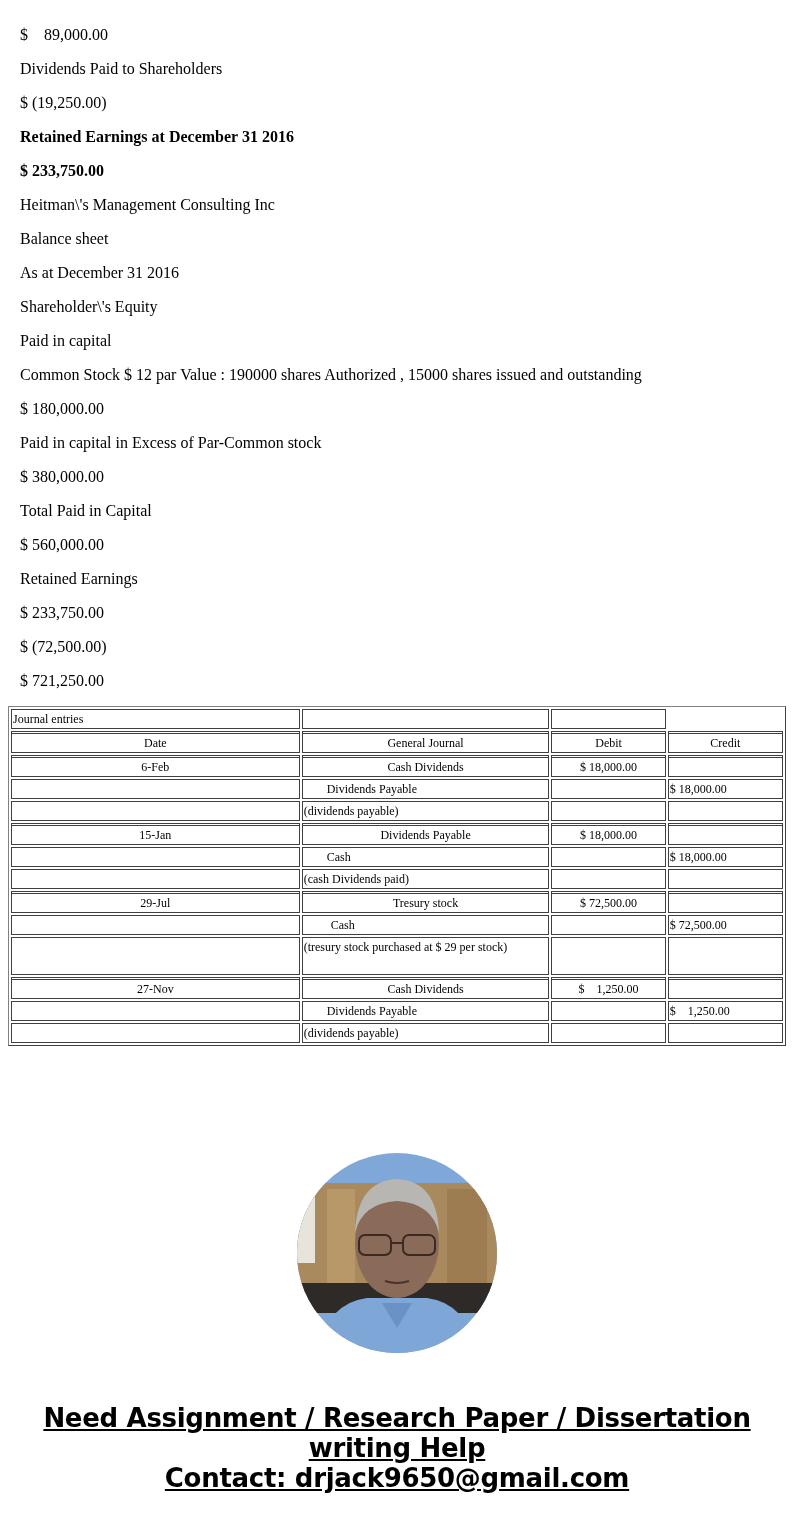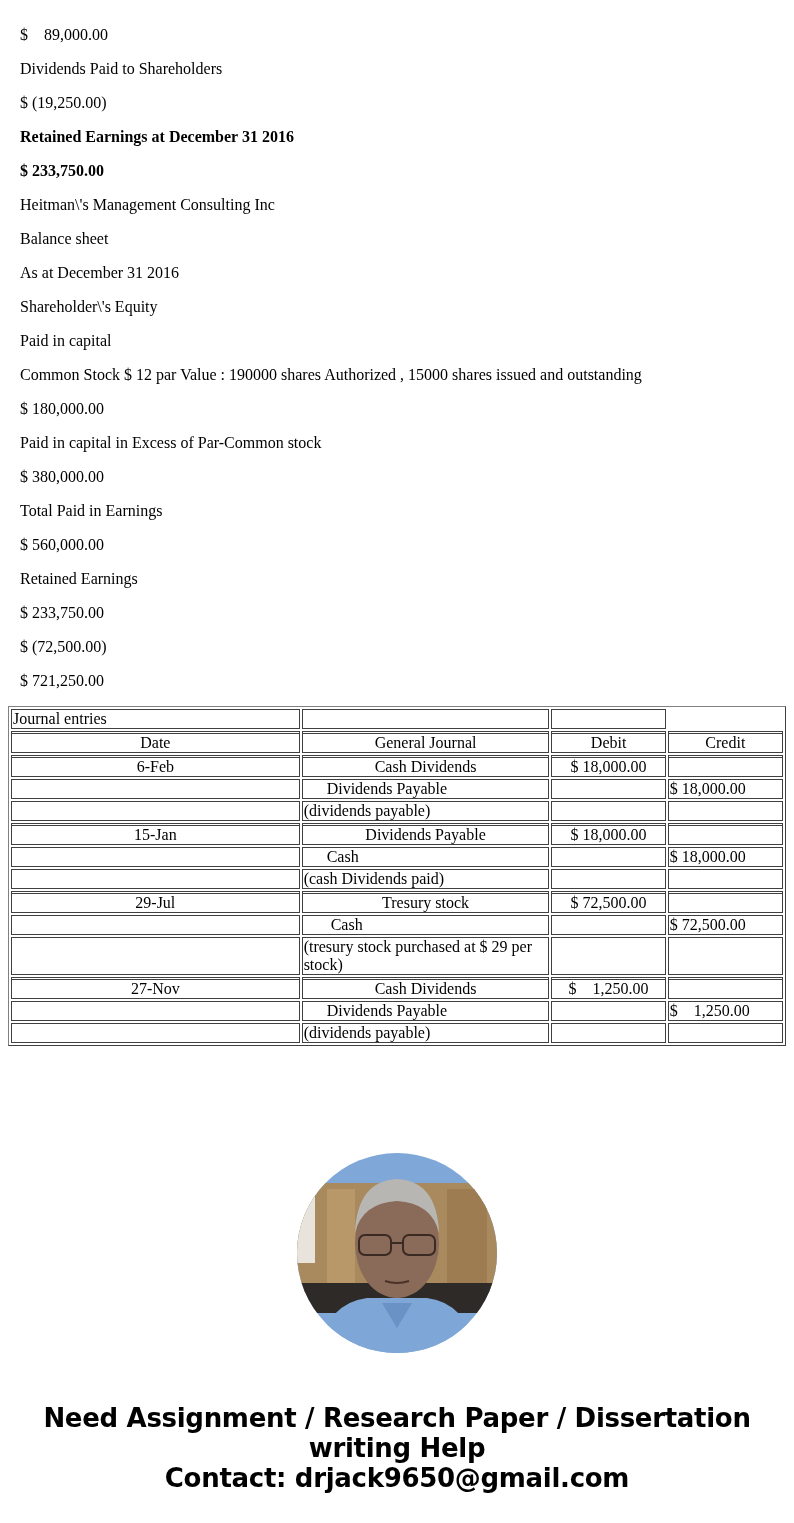--- a/index.html
+++ b/index.html
@@ -11,33 +11,34 @@
     .content p { margin: 0 0 16px 12px; line-height: 18px; height: 18px; white-space: pre; }
     .content p.bold { font-weight: bold; }
     .clipped-line { margin: 0 0 16px 0; height: 18px; }
     table.journal {
       border: 1px solid #808080; border-collapse: separate; border-spacing: 2px;
       width: 778px; margin-top: 0; table-layout: fixed;
       border-right-color: #404040; border-bottom-color: #404040;
     }
     table.journal td {
       border: 1px solid #404040; padding: 0 1px; line-height: 18px; vertical-align: top;
-      font-size: 16px; height: 18px;
+      font-size: 12px; height: 18px;
     }
     table.journal td.nocell { border: none; }
     table.journal tbody + tbody tr:first-child td { border-top-width: 1px; text-align: center; }
     .indent { padding-left: 24px !important; }
     .indent2 { padding-left: 28px !important; }
     .col1 { width: 283px; } .col2 { width: 243px; } .col3 { width: 112px; } .col4 { width: 113px; }
     .sep-row td { border-top: 3px double #404040 !important; }
     .avatar-wrap { position: absolute; left: 297px; top: 1153px; width: 200px; height: 200px; border-radius: 50%; overflow: hidden; }
     .footer {
       position: absolute; left: 0; top: 1403px; width: 794px; text-align: center;
       font-family: "DejaVu Sans", sans-serif; font-weight: bold; font-size: 26px; line-height: 30px;
       letter-spacing: -0.3px;
+      text-decoration: underline;
     }
     .footer div { white-space: nowrap; }
   </style>
 </head>
 <body>
 
 <div class="content">
   <div class="clipped-line"></div>
   <p>$    89,000.00</p>
   <p>Dividends Paid to Shareholders</p>
@@ -47,21 +48,21 @@
 
   <p>Heitman\'s Management Consulting Inc</p>
   <p>Balance sheet</p>
   <p>As at December 31 2016</p>
   <p>Shareholder\'s Equity</p>
   <p>Paid in capital</p>
   <p>Common Stock $ 12 par Value : 190000 shares Authorized , 15000 shares issued and outstanding</p>
   <p>$ 180,000.00</p>
   <p>Paid in capital in Excess of Par-Common stock</p>
   <p>$ 380,000.00</p>
-  <p>Total Paid in Earnings</p>
+  <p>Total Paid in Capital</p>
   <p>$ 560,000.00</p>
   <p>Retained Earnings</p>
   <p>$ 233,750.00</p>
   <p>$ (72,500.00)</p>
   <p>$ 721,250.00</p>
 
   <table class="journal">
     <colgroup>
         <col class="col1">
         <col class="col2">

